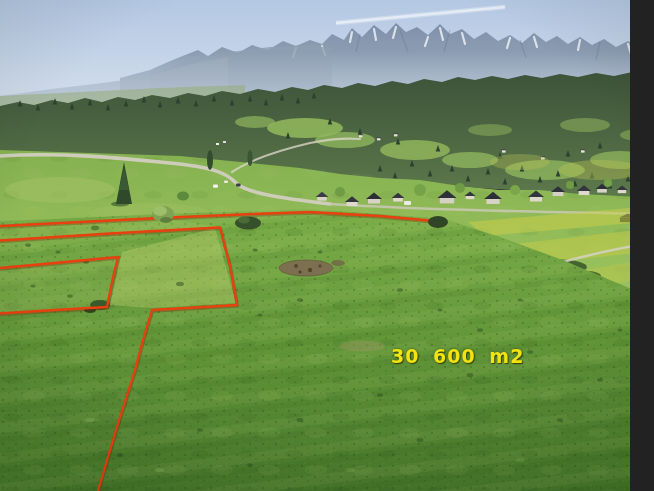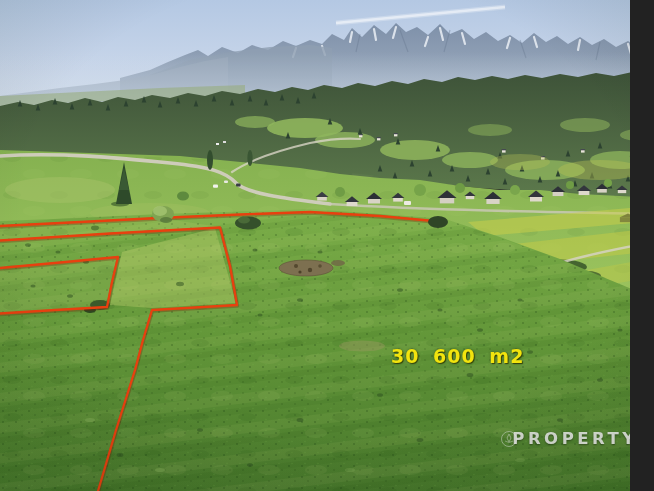--- a/index.html
+++ b/index.html
@@ -386,21 +386,13 @@
     <ellipse cx="248" cy="223" rx="13" ry="6.5" fill="#35502b"></ellipse>
     <ellipse cx="244" cy="220" rx="6" ry="3.5" fill="#4a6a38"></ellipse>
     <ellipse cx="438" cy="222" rx="10" ry="6" fill="#2f4526"></ellipse>
   </g>
 
   <rect x="0" y="0" width="654" height="491" fill="url(#vig)"></rect>
 </svg>
 
 <div class="area-label">30 600 m2</div>
 
-<div class="watermark">
-  <svg class="emblem" width="20" height="20" viewBox="0 0 20 20">
-    <circle cx="10" cy="10" r="7.5" fill="none" stroke="#e6e6e6" stroke-width="1"></circle>
-    <path d="M10,5 L12,9 L10,13 L8,9 Z" fill="none" stroke="#e6e6e6" stroke-width="1"></path>
-    <path d="M6,12 Q10,15 14,12" fill="none" stroke="#e6e6e6" stroke-width="0.8"></path>
-  </svg>
-  <div class="wm-text">PROPERTY</div>
 </div>
-</div>
 
 </body></html>

